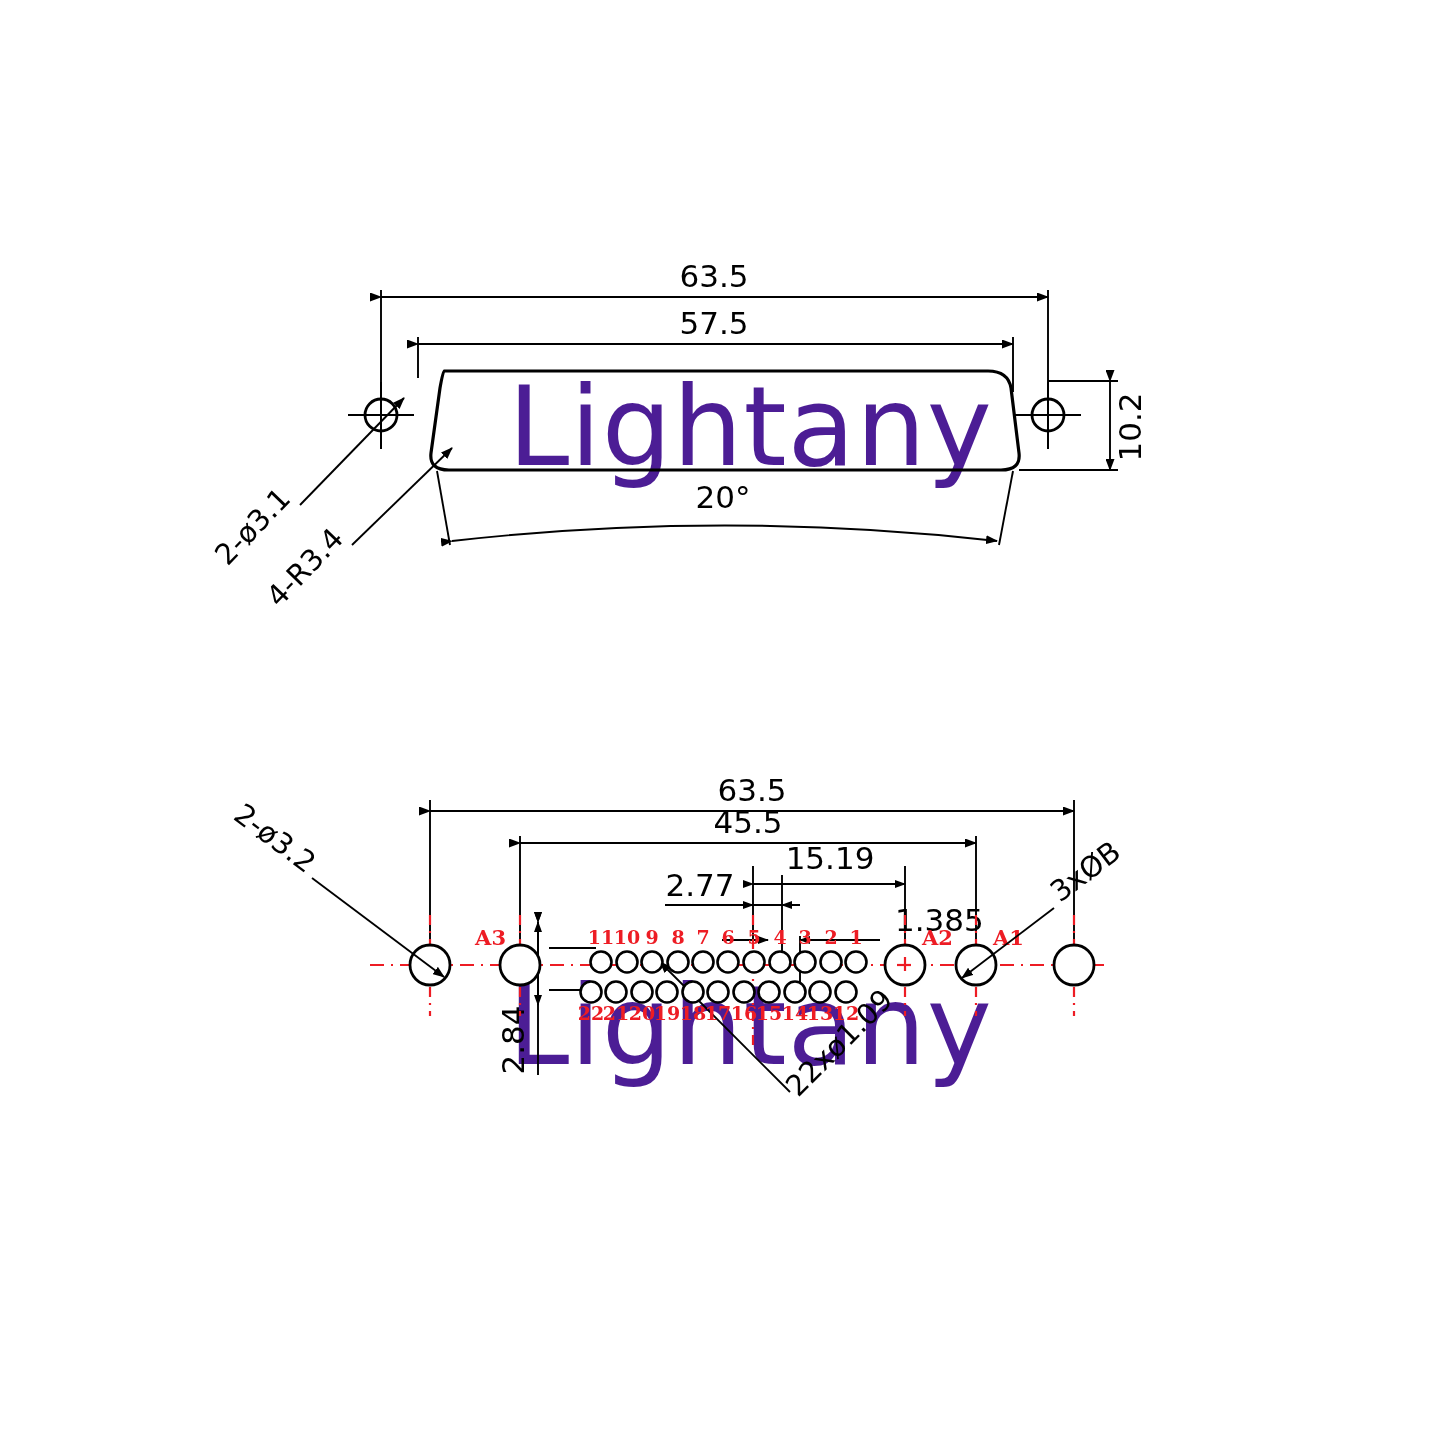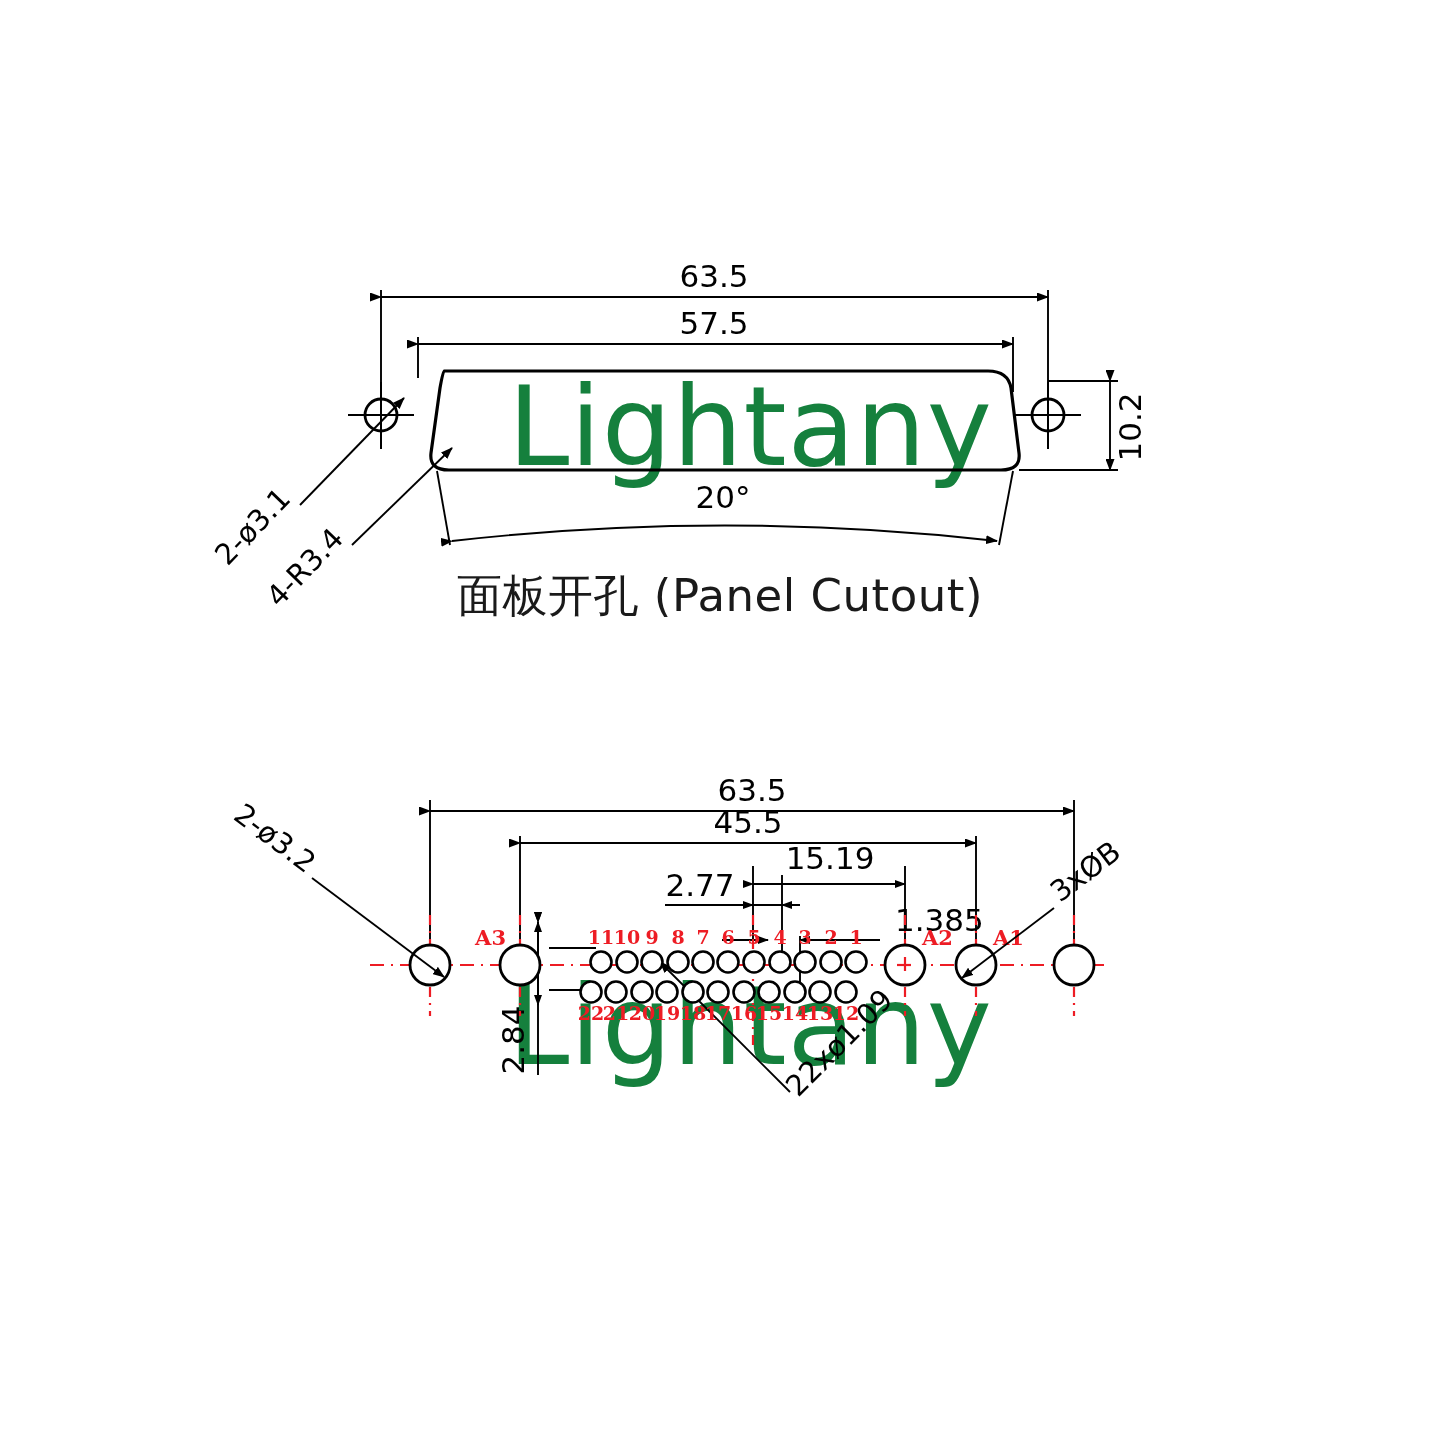--- a/index.html
+++ b/index.html
@@ -62,21 +62,21 @@
     font-size: 45px;
     color: #1a1a1a;
     letter-spacing: 0.5px;
   }
   #cap-panel { top: 566px; }
   #cap-pcb { top: 1122px; }
   .watermark {
     position: absolute;
     font-family: "DejaVu Sans", "Liberation Sans", sans-serif;
     font-size: 110px;
-    color: #15803d;
+    color: #4c1d95;
     font-weight: 400;
     letter-spacing: 1px;
     user-select: none;
     white-space: nowrap;
   }
   #wm1 { left: 508px; top: 363px; }
   #wm2 { left: 508px; top: 962px; }
 </style>
 </head>
 <body>
@@ -276,15 +276,14 @@
         <text class="pinnum" x="718" y="1020" text-anchor="middle">17</text>
         <text class="pinnum" x="744" y="1020" text-anchor="middle">16</text>
         <text class="pinnum" x="769" y="1020" text-anchor="middle">15</text>
         <text class="pinnum" x="795" y="1020" text-anchor="middle">14</text>
         <text class="pinnum" x="820" y="1020" text-anchor="middle">13</text>
         <text class="pinnum" x="846" y="1020" text-anchor="middle">12</text>
       </g>
     </g>
   </svg>
 
-  <div class="caption" id="cap-panel">面板开孔 (Panel Cutout)</div>
 
 </div>
 
 </body></html>

